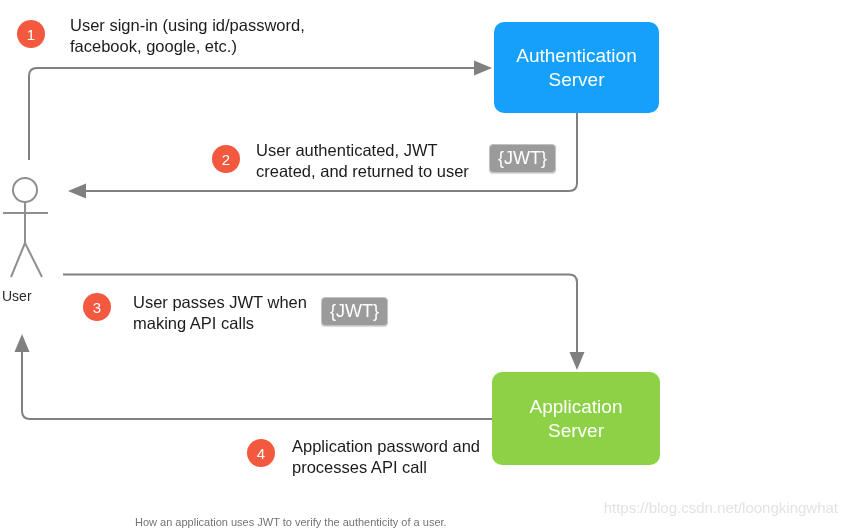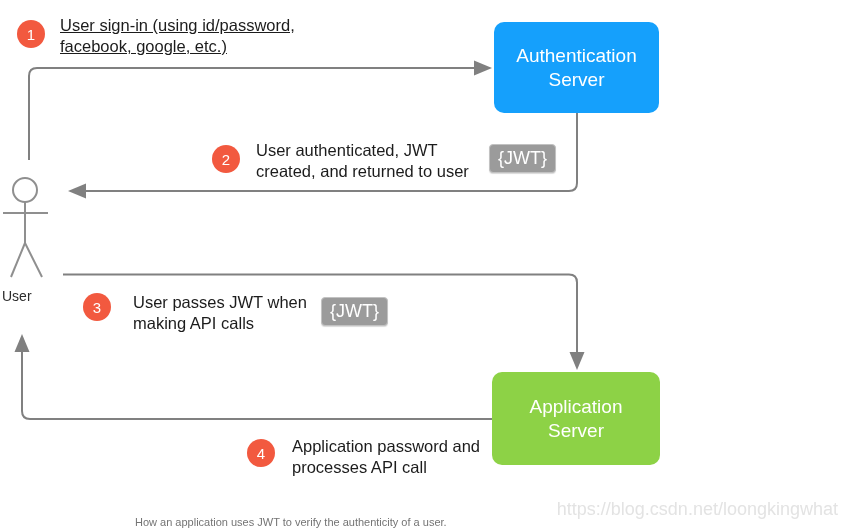--- a/index.html
+++ b/index.html
@@ -74,21 +74,21 @@
   .step-circle.c2 { left: 212px; top: 145px; }
   .step-circle.c3 { left: 83px;  top: 293px; }
   .step-circle.c4 { left: 247px; top: 439px; }
   .step-text {
     position: absolute;
     color: var(--text, #1c1c1c);
     font-size: 16.5px;
     line-height: 21px;
   }
   .step-text span { display: block; }
-  .step-text.t1 { left: 60px;  top: 15px; text-decoration: underline;  }
+  .step-text.t1 { left: 70px;  top: 15px;  }
   .step-text.t2 { left: 256px; top: 140px; }
   .step-text.t3 { left: 133px; top: 292px; }
   .step-text.t4 { left: 292px; top: 436px; }
   .jwt-badge {
     position: absolute;
     width: 67px; height: 29px;
     background: var(--badge-bg, #9b9b9b);
     border: 1px solid #c2c2c2;
     border-radius: 4px;
     box-sizing: border-box;
@@ -111,21 +111,21 @@
   .caption {
     position: absolute;
     left: 135px; top: 516px;
     color: var(--caption, #747474);
     font-size: 11px;
   }
   .watermark {
     position: absolute;
     right: 7px; top: 499px;
     color: var(--watermark, #e3e3e3);
-    font-size: 18px;
+    font-size: 15px;
   }
 </style>
 </head>
 <body>
 
 <div class="canvas">
 
   <svg class="layer" viewBox="0 0 845 528">
 
     <path class="flow" d="M 29 160 L 29 76 Q 29 68 37 68 L 474 68"></path>

